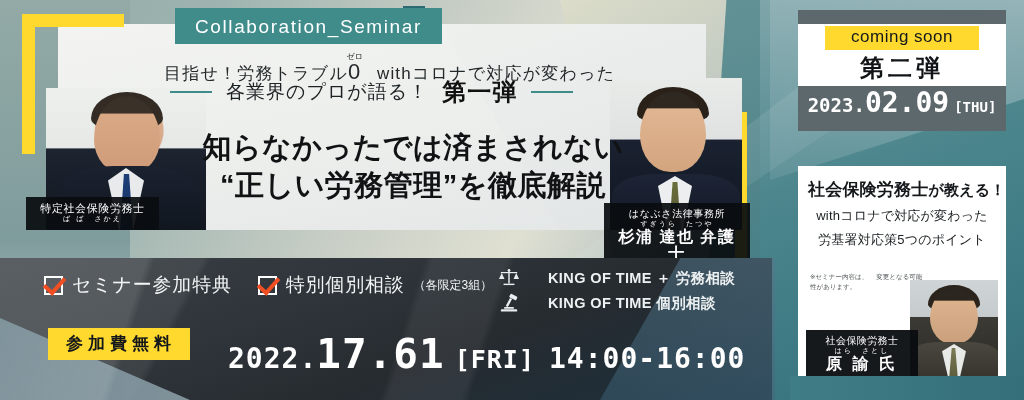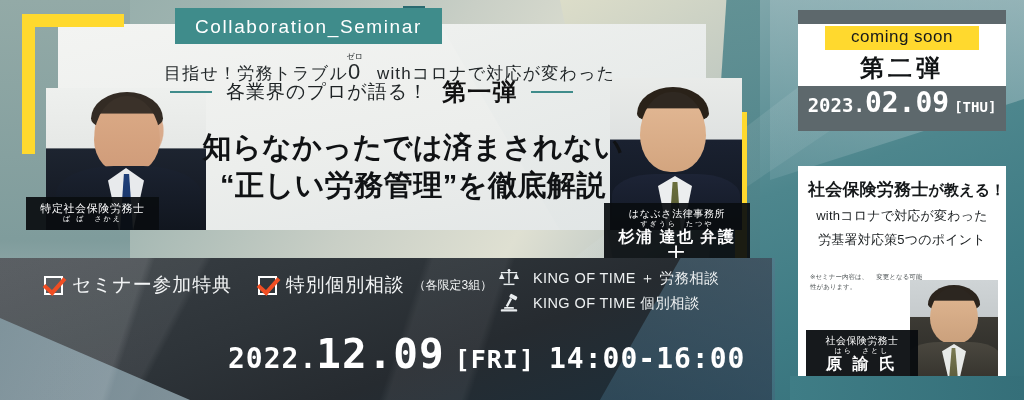--- a/index.html
+++ b/index.html
@@ -242,21 +242,21 @@
     transform:rotate(42deg);
   }
   .perk-label { font-size:19px; letter-spacing:.8px; }
   .perk-note { font-size:12px; letter-spacing:0; }
 
   .kot-list {
     position:absolute; left:498px; top:268px;
     display:flex; flex-direction:column; gap:5px;
     color:#eef1f2;
   }
-  .kot-row { display:flex; align-items:center; gap:13px; white-space:nowrap; }
+  .kot-row { display:flex; align-items:center; gap:28px; white-space:nowrap;font-weight:bold; }
   .kot-ico { width:22px; height:20px; flex:none; }
   .kot-text { font-size:14.5px; letter-spacing:.4px; }
 
   
   .free-badge {
     position:absolute; left:48px; top:328px;
     background:#ffd92e; color:#15181a;
     font-size:17px; font-weight:bold; letter-spacing:5px;
     padding:4px 14px 5px 18px;
   }
@@ -463,25 +463,26 @@
             <rect x="6.5" y="15.4" width="11" height="2" rx="1"></rect>
             <rect x="10.6" y="5.5" width="2.6" height="10" transform="rotate(28 11.9 10.5)"></rect>
             <rect x="12.5" y="2.2" width="8.5" height="4.4" rx="1.2" transform="rotate(28 16.7 4.4)"></rect>
           </g>
         </svg>
       </span>
       <span class="kot-text">KING OF TIME 個別相談</span>
     </div>
   </div>
 
+  <div class="free-badge">参加費無料</div>
 
   <div class="date-row">
     <span class="d-year">2022</span>
     <span class="d-dot">.</span>
-    <span class="d-big">12.09</span>
+    <span class="d-big">17.61</span>
     <span class="d-dow">[FRI]</span>
     <span class="d-time">14:00-16:00</span>
   </div>
 
   <div class="side-top"></div>
 
   <div class="side-white">
     <span class="coming">coming soon</span>
     <span class="dai-ni">第二弾</span>
   </div>

